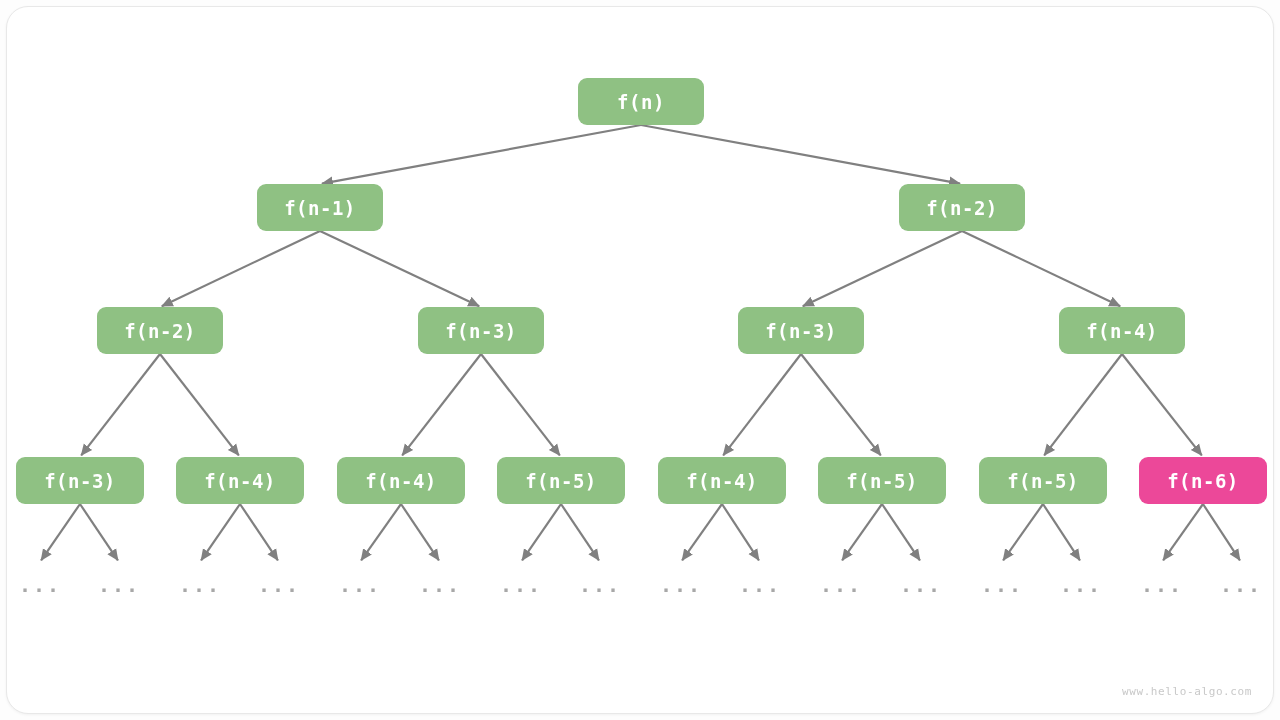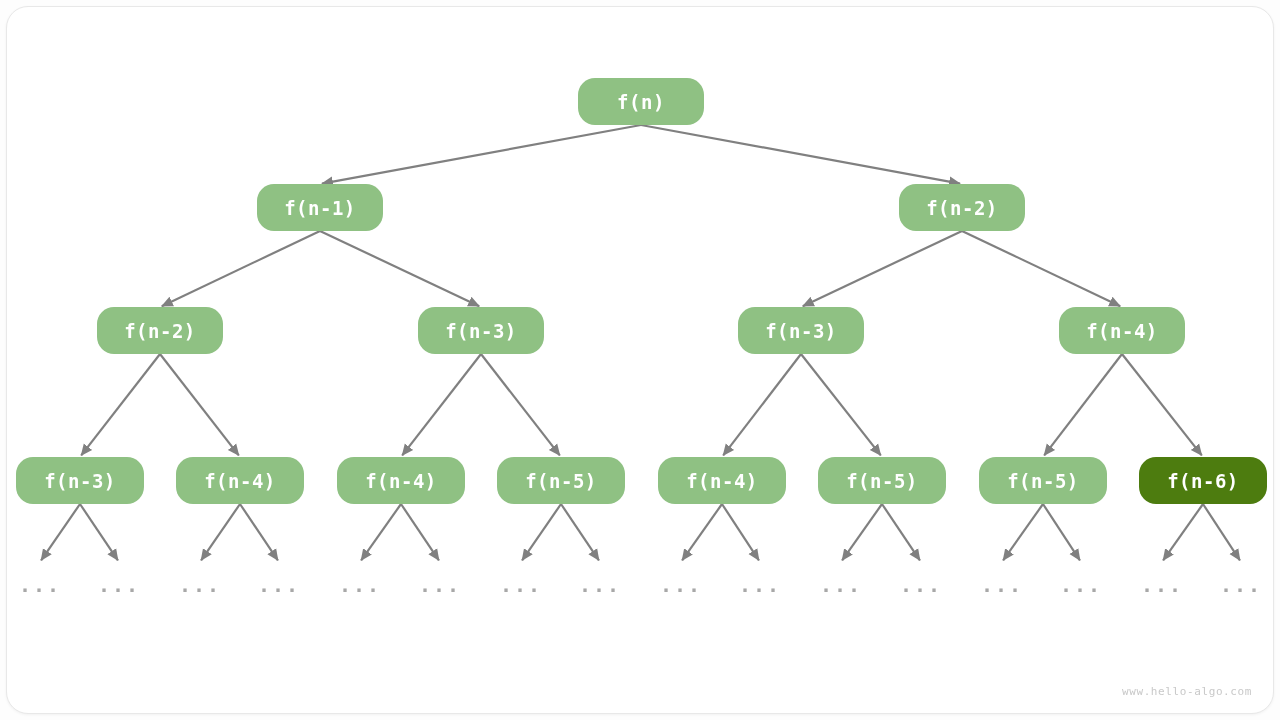--- a/index.html
+++ b/index.html
@@ -32,21 +32,21 @@
     left: 0;
     top: 0;
     width: 1280px;
     height: 720px;
     pointer-events: none;
   }
   .node {
     position: absolute;
     box-sizing: border-box;
     background: #8fc183;
-    border-radius: 17px;
+    border-radius: 9px;
     color: #ffffff;
     display: flex;
     align-items: center;
     justify-content: center;
     font-size: 19px;
     font-weight: bold;
     letter-spacing: 0.5px;
     white-space: nowrap;
   }
   .ellipsis {
@@ -123,21 +123,21 @@
       <div class="node" style="left: 418px; top: 307px; width: 126px; height: 47px; background: rgb(143, 193, 131); color: rgb(255, 255, 255);">f(n-3)</div>
       <div class="node" style="left: 738px; top: 307px; width: 126px; height: 47px; background: rgb(143, 193, 131); color: rgb(255, 255, 255);">f(n-3)</div>
       <div class="node" style="left: 1059px; top: 307px; width: 126px; height: 47px; background: rgb(143, 193, 131); color: rgb(255, 255, 255);">f(n-4)</div>
       <div class="node" style="left: 16px; top: 457px; width: 128px; height: 47px; background: rgb(143, 193, 131); color: rgb(255, 255, 255);">f(n-3)</div>
       <div class="node" style="left: 176px; top: 457px; width: 128px; height: 47px; background: rgb(143, 193, 131); color: rgb(255, 255, 255);">f(n-4)</div>
       <div class="node" style="left: 337px; top: 457px; width: 128px; height: 47px; background: rgb(143, 193, 131); color: rgb(255, 255, 255);">f(n-4)</div>
       <div class="node" style="left: 497px; top: 457px; width: 128px; height: 47px; background: rgb(143, 193, 131); color: rgb(255, 255, 255);">f(n-5)</div>
       <div class="node" style="left: 658px; top: 457px; width: 128px; height: 47px; background: rgb(143, 193, 131); color: rgb(255, 255, 255);">f(n-4)</div>
       <div class="node" style="left: 818px; top: 457px; width: 128px; height: 47px; background: rgb(143, 193, 131); color: rgb(255, 255, 255);">f(n-5)</div>
       <div class="node" style="left: 979px; top: 457px; width: 128px; height: 47px; background: rgb(143, 193, 131); color: rgb(255, 255, 255);">f(n-5)</div>
-      <div class="node" style="left: 1139px; top: 457px; width: 128px; height: 47px; background: #4d7c0f; color: rgb(255, 255, 255);">f(n-6)</div>
+      <div class="node" style="left: 1139px; top: 457px; width: 128px; height: 47px; background: #ec4899; color: rgb(255, 255, 255);">f(n-6)</div>
     </div>
   <div id="ellipsis-layer">
       <div class="ellipsis" style="left: 40px; top: 585px; color: rgb(168, 168, 168);">...</div>
       <div class="ellipsis" style="left: 119px; top: 585px; color: rgb(168, 168, 168);">...</div>
       <div class="ellipsis" style="left: 200px; top: 585px; color: rgb(168, 168, 168);">...</div>
       <div class="ellipsis" style="left: 279px; top: 585px; color: rgb(168, 168, 168);">...</div>
       <div class="ellipsis" style="left: 360px; top: 585px; color: rgb(168, 168, 168);">...</div>
       <div class="ellipsis" style="left: 440px; top: 585px; color: rgb(168, 168, 168);">...</div>
       <div class="ellipsis" style="left: 521px; top: 585px; color: rgb(168, 168, 168);">...</div>
       <div class="ellipsis" style="left: 600px; top: 585px; color: rgb(168, 168, 168);">...</div>

